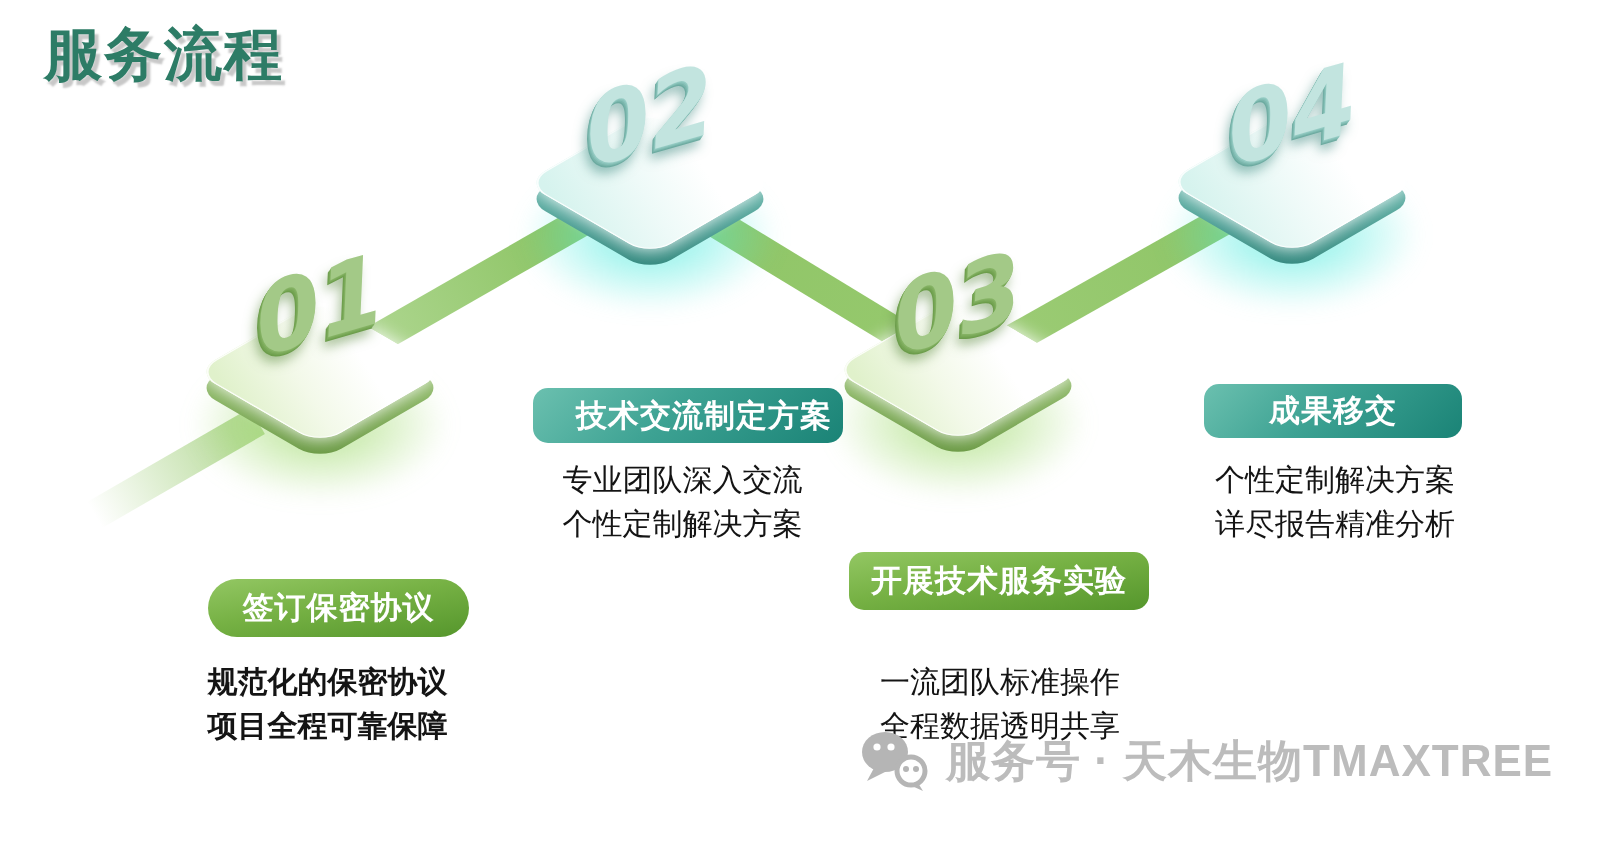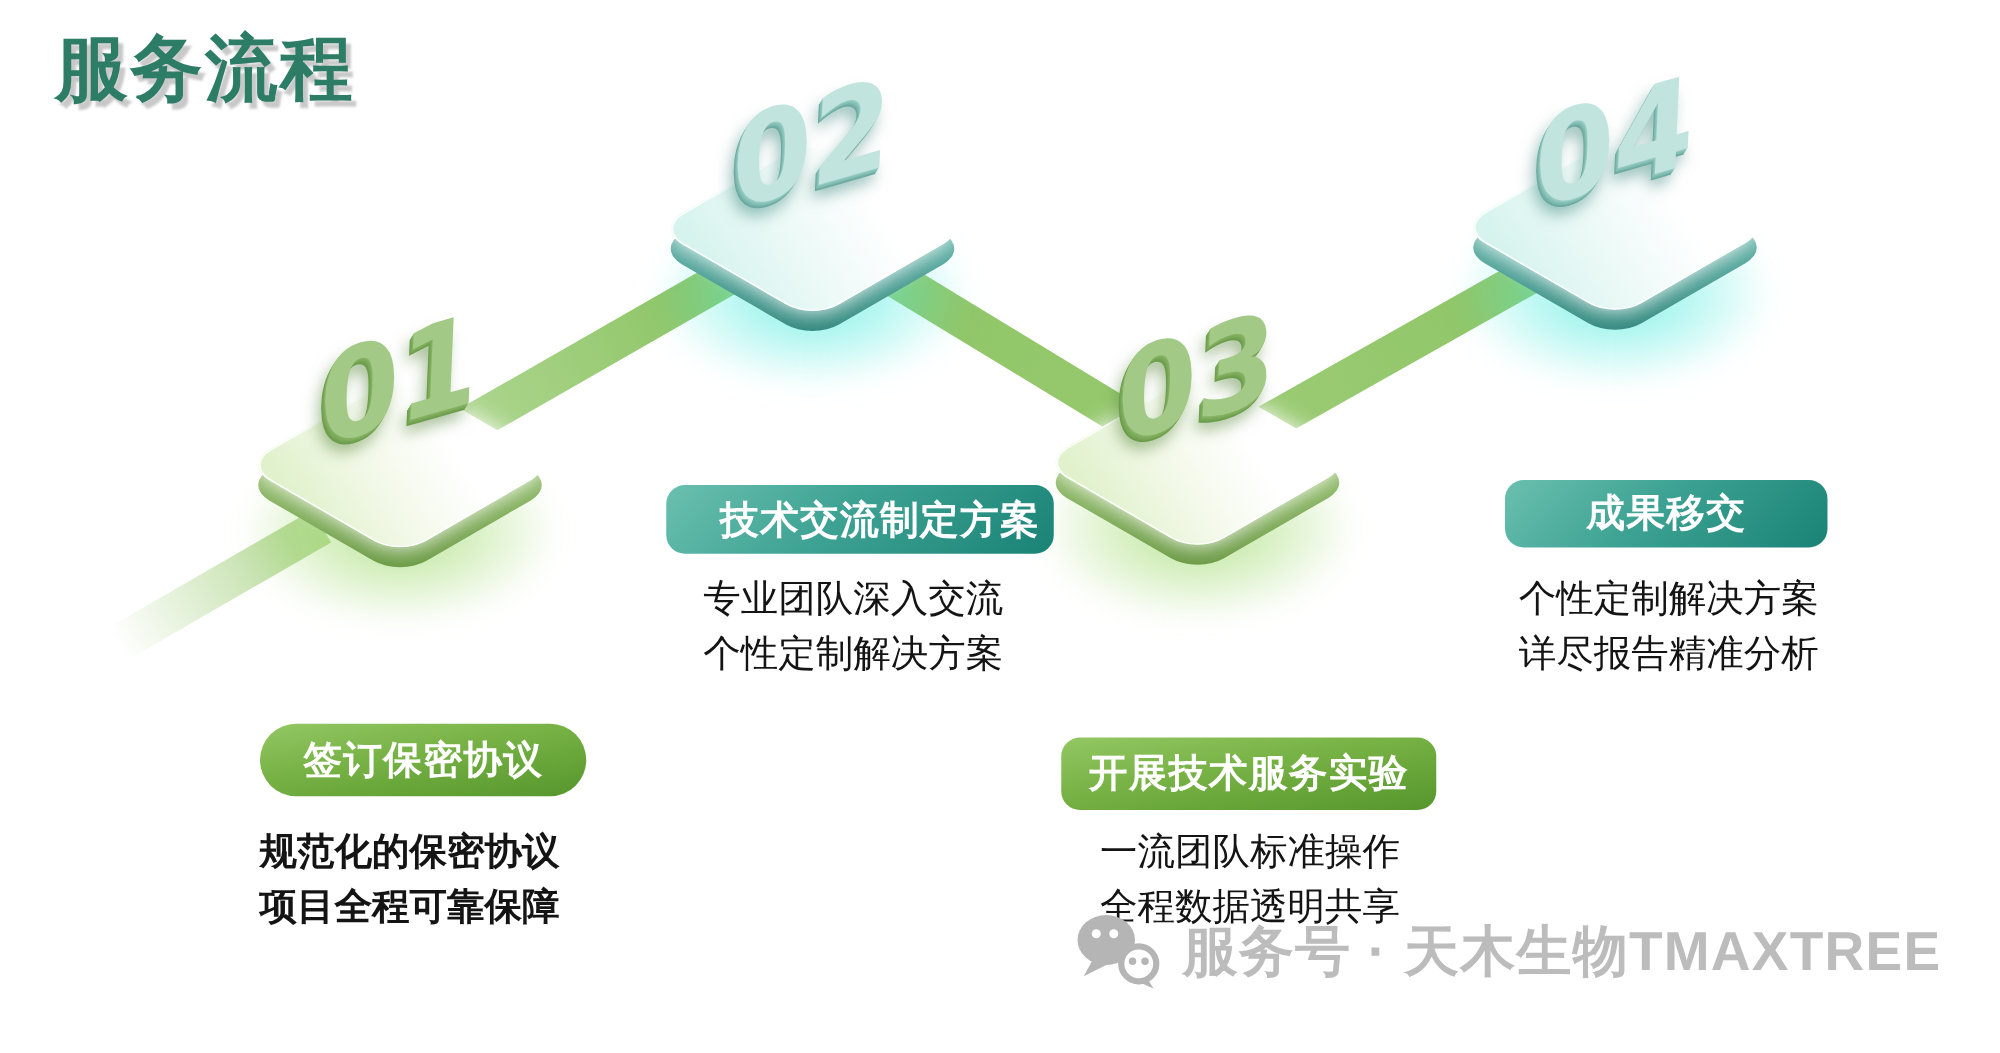--- a/index.html
+++ b/index.html
@@ -77,21 +77,21 @@
   .badge {
     position:absolute; z-index:5;
     display:flex; align-items:center; justify-content:center;
     color:#ffffff; font-weight:700; font-size:31px; letter-spacing:1px;
     border-radius:15px;
   }
   .badge.green-badge { background:linear-gradient(170deg,#93c763 0%,#76b144 45%,#55962c 100%); }
   .badge.teal-badge  { background:linear-gradient(135deg,#6bc0af 0%,#3da293 45%,#1a8376 100%); }
   .badge.b1 { left:208px;  top:579px; width:261px; height:58px;border-radius:29px; }
   .badge.b2 { left:533px;  top:388px; width:310px; height:55px;padding-left:32px; }
-  .badge.b3 { left:849px;  top:590px; width:300px; height:58px; }
+  .badge.b3 { left:849px;  top:552px; width:300px; height:58px; }
   .badge.b4 { left:1204px; top:384px; width:258px; height:54px; }
 
   
   .desc {
     position:absolute; z-index:5; text-align:center;
     font-size:30px; line-height:44px; font-weight:500; color:#141414;
   }
   .desc.d1 { left:165px;  top:660px; width:325px;font-weight:bold; }
   .desc.d2 { left:525px;  top:458px; width:315px; }
   .desc.d3 { left:840px;  top:660px; width:320px; }

